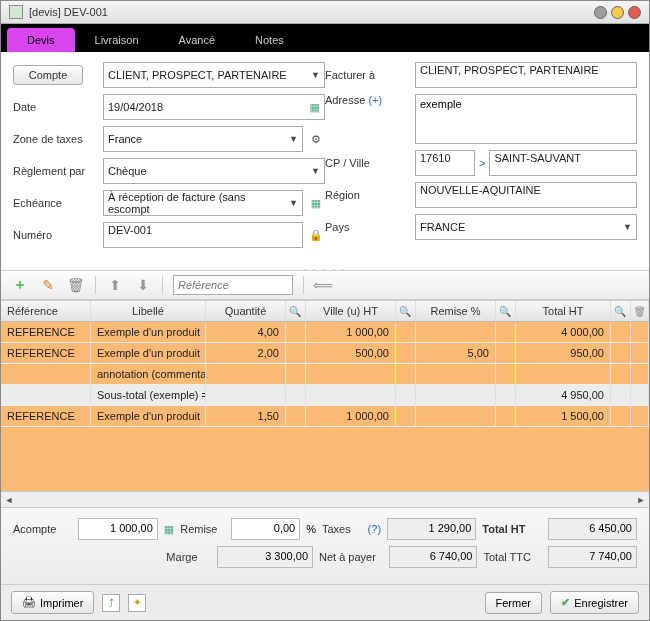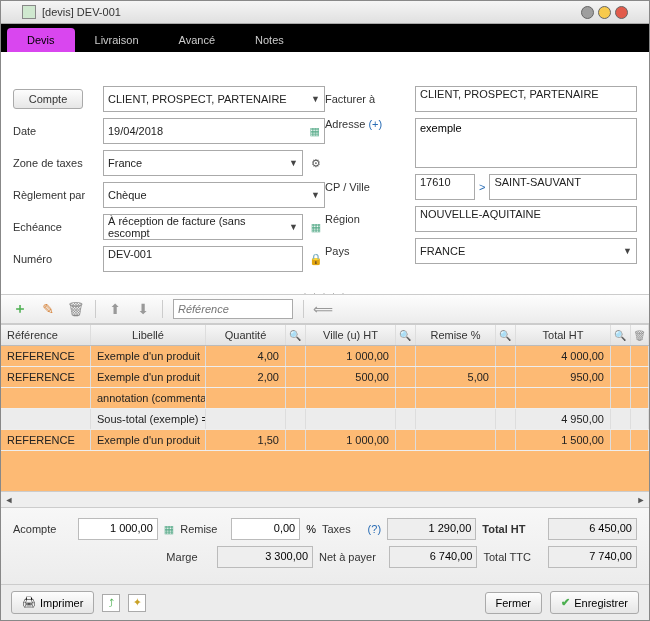--- a/index.html
+++ b/index.html
@@ -1,28 +1,28 @@
 <!DOCTYPE html>
 <html><head>
 <meta charset="utf-8">
 <style>
 * { box-sizing: border-box; margin: 0; padding: 0; font-family: Arial, sans-serif; font-size: 11px; }
 body { background: #ececec; width: 650px; height: 621px; overflow: hidden; }
 .window { border: 1px solid #888; background: #fff; height: 100%; display: flex; flex-direction: column; }
-.titlebar { background: linear-gradient(#f5f5f5, #e0e0e0); padding: 4px 21px; display: flex; align-items: center; border-bottom: 1px solid #aaa; }
+.titlebar { background: linear-gradient(#f5f5f5, #e0e0e0); padding: 4px 8px; display: flex; align-items: center; border-bottom: 1px solid #aaa; }
 .titlebar .app-icon { width: 14px; height: 14px; border: 1px solid #888; background: #cfe8cf; margin-right: 6px; }
 .titlebar .title { flex: 1; color: #333; }
 .titlebar .btn { width: 13px; height: 13px; border-radius: 50%; margin-left: 4px; border: 1px solid #666; }
 .titlebar .min { background: #9e9e9e; }
 .titlebar .max { background: #f7ca4d; }
 .titlebar .close { background: #e25b4b; }
 .tabbar { background: #000; display: flex; padding: 4px 6px 0 6px; }
 .tab { padding: 6px 20px; color: #ccc; cursor: pointer; }
 .tab.active { background: #d946ef; color: #000; border-radius: 4px 4px 0 0; }
-.form-area { display: flex; padding: 10px 12px; background: #fff; margin-top: 24px; }
+.form-area { display: flex; padding: 10px 12px; background: #fff; }
 .col { flex: 1; }
 .row { display: flex; align-items: center; margin-bottom: 6px; min-height: 22px; }
 .row label { width: 90px; color: #333; }
 .row label.btn-label { border: 1px solid #aaa; background: linear-gradient(#fdfdfd,#e6e6e6); padding: 3px 8px; border-radius: 3px; text-align: center; width: 70px; margin-right: 20px; }
 .input, .select { flex: 1; border: 1px solid #aaa; background: #fff; padding: 1px 4px; height: 26px; color: #222; }
 .select { display: flex; align-items: center; justify-content: space-between; }
 .select .arrow { font-size: 9px; color: #444; }
 .small-icon { width: 18px; height: 18px; display: inline-flex; align-items: center; justify-content: center; margin-left: 4px; color: #555; }
 .dotted-sep { height: 6px; text-align: center; color: #aaa; font-size: 9px; letter-spacing: 2px; }
 .toolbar { display: flex; align-items: center; gap: 10px; padding: 4px 10px; background: linear-gradient(#fdfdfd,#ececec); border-top: 1px solid #ccc; border-bottom: 1px solid #ccc; }

